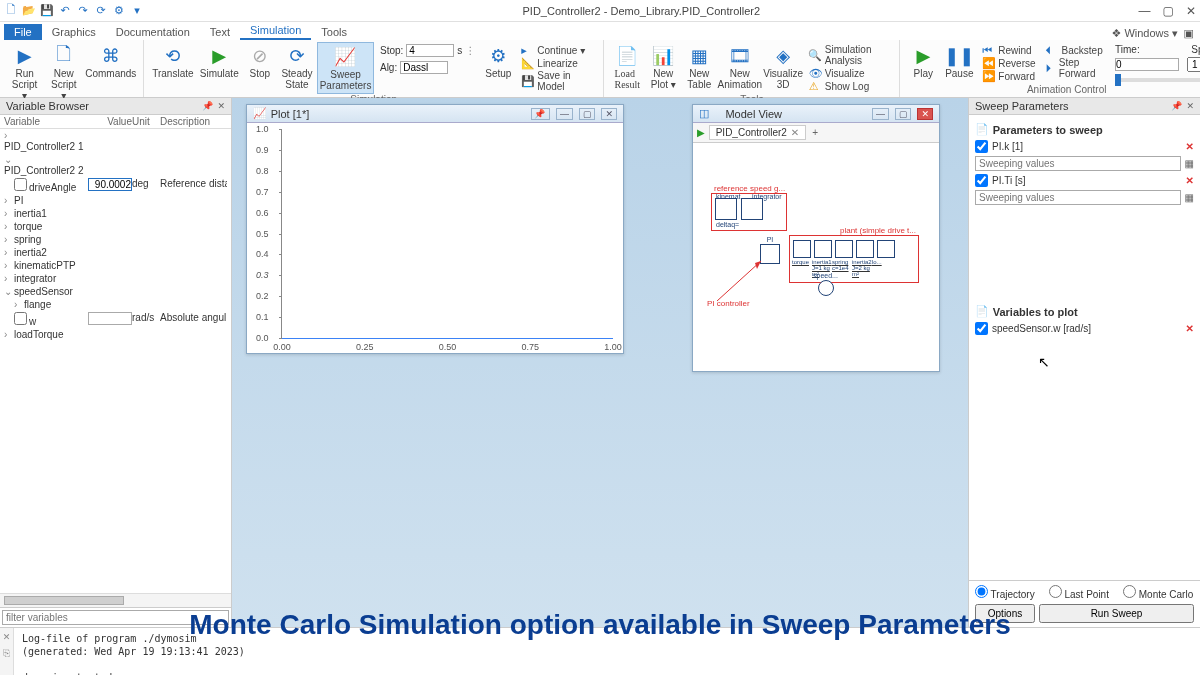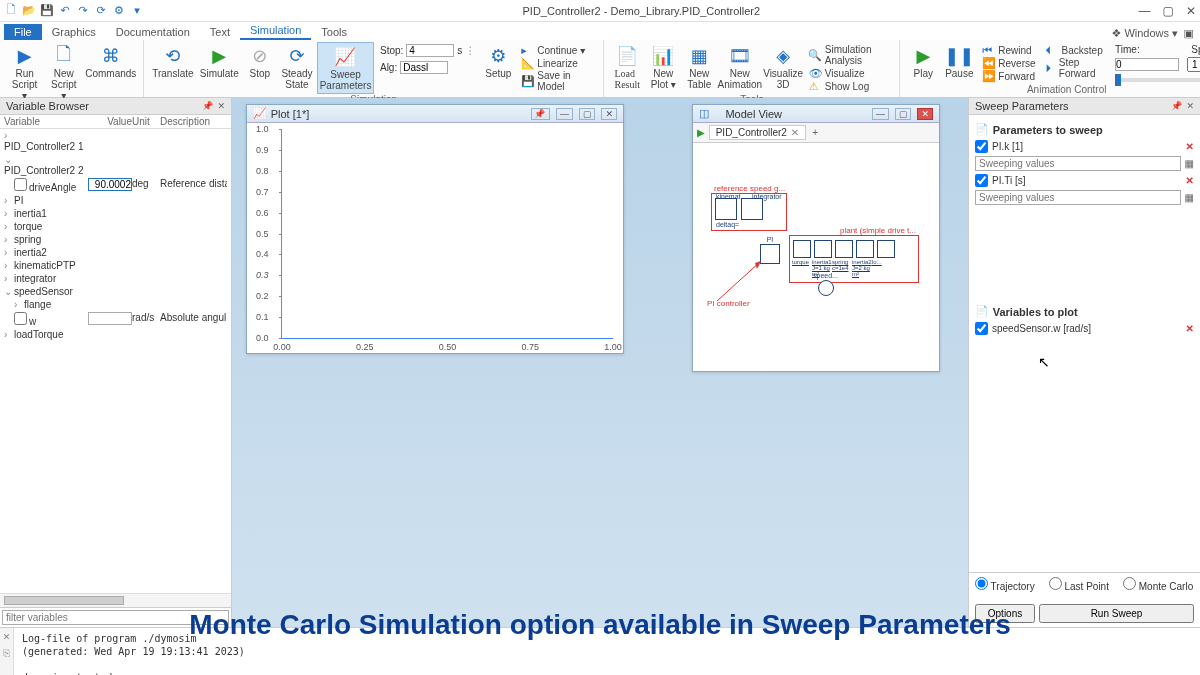--- a/index.html
+++ b/index.html
@@ -81,21 +81,21 @@
 .diagram .blk { display: inline-block; width: 22px; height: 22px; border: 1px solid #247; margin: 1px; background: #fff; position: relative; }
 .diagram .blklabel { position: absolute; font-size: 7px; color: #247; bottom: -9px; left: 0; width: 100%; text-align: center; white-space: nowrap; overflow: visible; }
 
 .rightpanel { width: 232px; background: #fff; border-left: 1px solid #ccc; display: flex; flex-direction: column; }
 .sweep-section { padding: 4px 6px; }
 .sweep-section .srow { display: flex; align-items: center; gap: 4px; font-size: 10px; margin-bottom: 3px; }
 .sweep-section .srow input[type=text] { flex: 1; font-size: 10px; border: 1px solid #aaa; padding: 1px 3px; color: #aaa; }
 .sweep-section .srow .rmx { color: #d33; font-weight: bold; cursor: pointer; }
 .sweep-section .section-head { font-weight: normal; color: #333; display: flex; gap: 4px; align-items: center; margin: 4px 0; }
 .sweep-bottom { margin-top: auto; border-top: 1px solid #ccc; padding: 4px 6px; }
-.sweep-bottom .radios { display: flex; gap: 14px; font-size: 10px; margin-bottom: 12px; }
+.sweep-bottom .radios { display: flex; gap: 14px; font-size: 10px; margin-bottom: 4px; }
 .sweep-bottom .btns { display: flex; gap: 4px; }
 .sweep-bottom .btns button { flex: 1; font-size: 10px; padding: 2px 4px; }
 .sweep-bottom .btns button.opts { flex: 0 0 60px; }
 
 
 .logpane { height: 115px; border-top: 1px solid #ccc; display: flex; }
 .logpane .loggutter { width: 14px; background: #f4f4f4; border-right: 1px solid #ddd; display: flex; flex-direction: column; align-items: center; gap: 6px; padding-top: 4px; font-size: 9px; color: #888; }
 .logpane pre { flex: 1; font-family: Consolas, monospace; font-size: 10px; padding: 4px 8px; color: #333; overflow: hidden; line-height: 1.3; }
 
 

